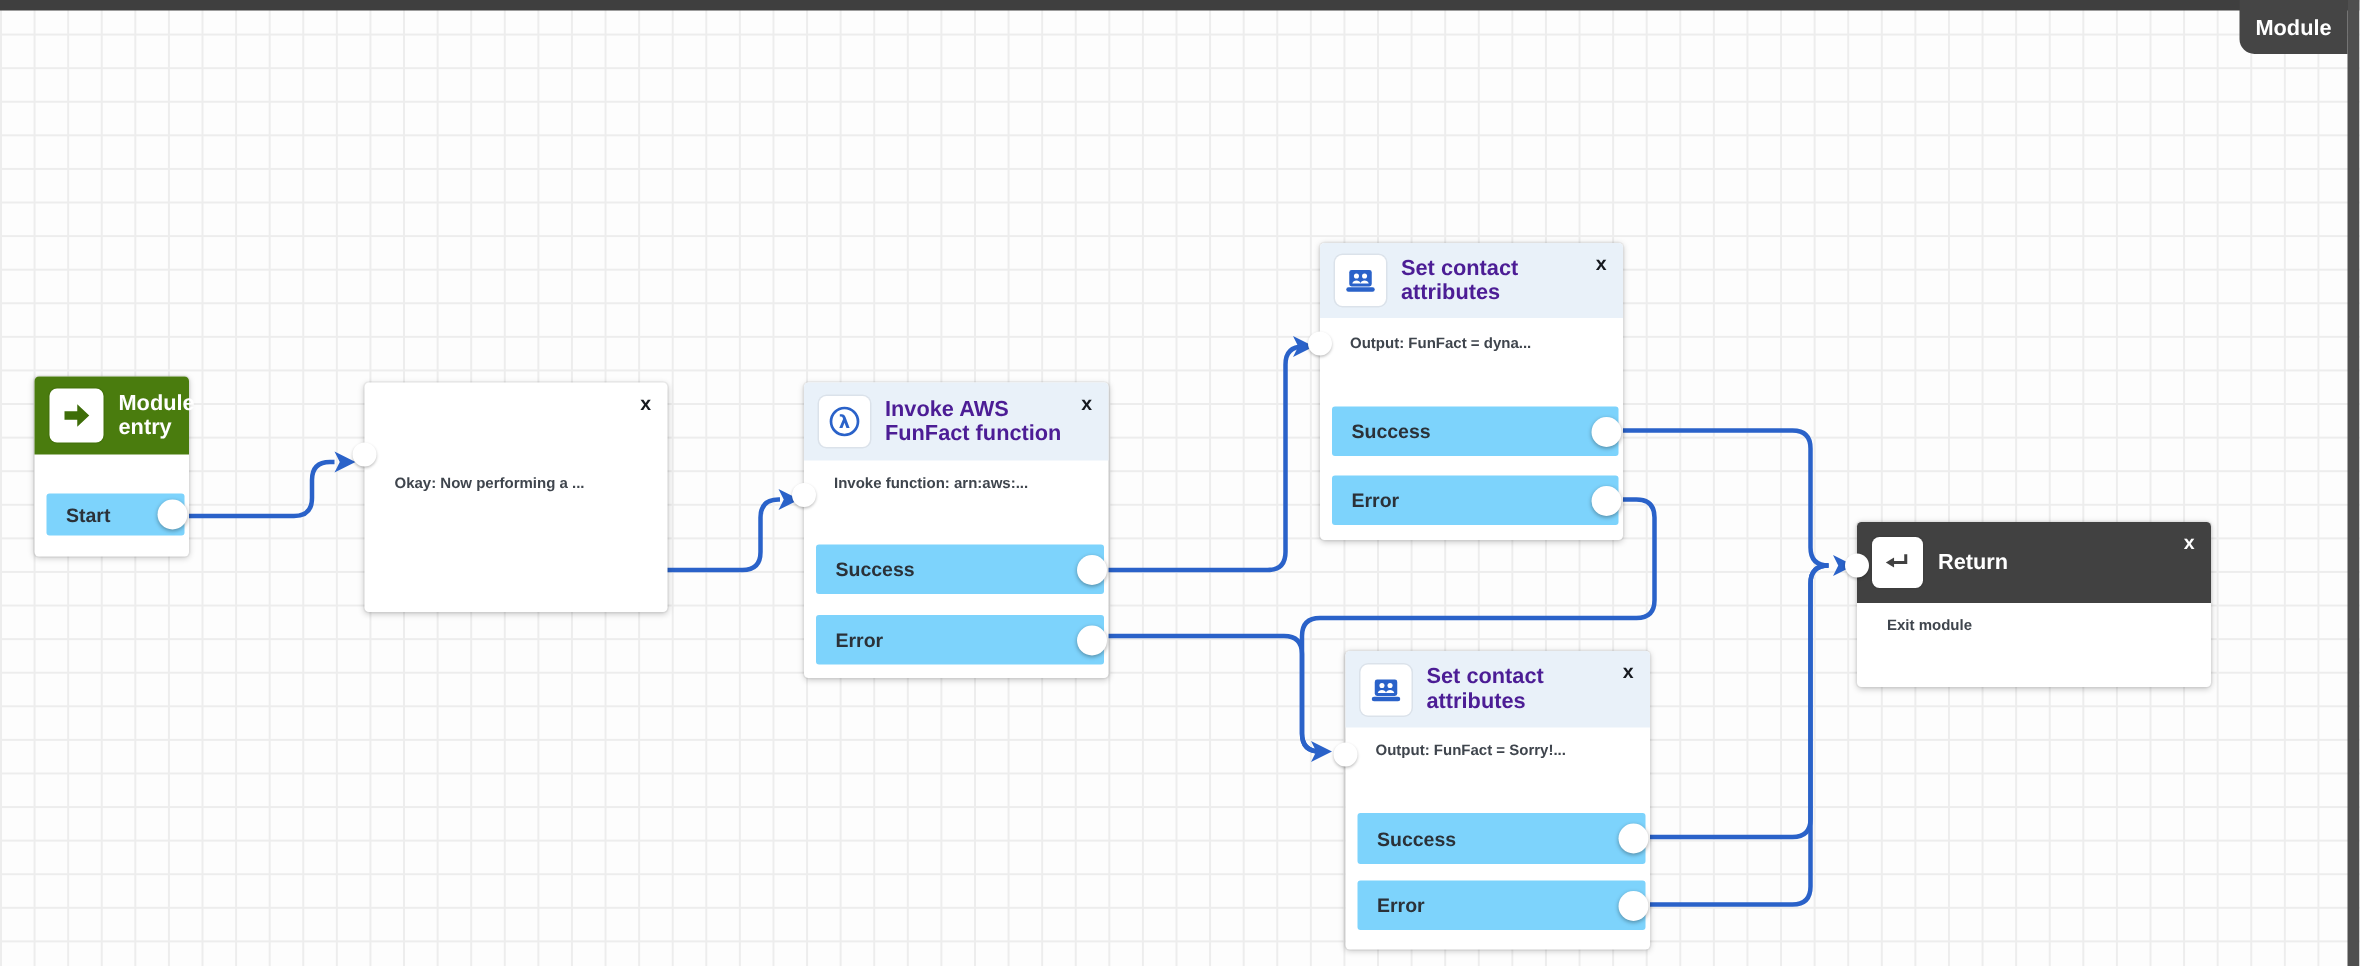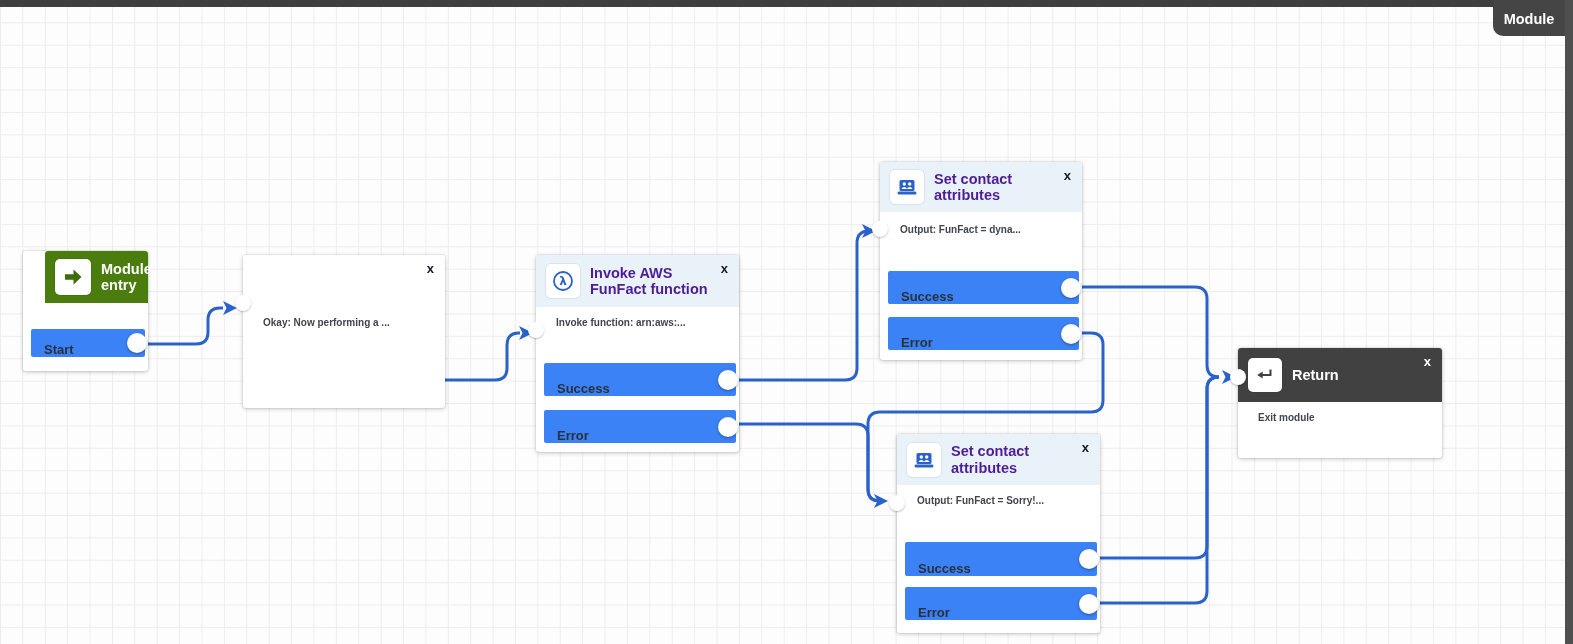--- a/index.html
+++ b/index.html
@@ -42,22 +42,22 @@
   .close-x{
     position:absolute; top:7px; right:11px; font-weight:bold; font-size:13px; color:#16191f;
     line-height:1; cursor:pointer;
   }
   .close-x.light{color:#fff;}
   .summary{
     position:absolute; left:20px; right:12px; font-weight:bold; font-size:10px; color:#3f454d;
     white-space:nowrap; overflow:hidden;
   }
   .row{
-    position:absolute; left:8px; right:3px; height:33px; background:#3b82f6; border-radius:2px;
-    display:flex; align-items:flex-end;
+    position:absolute; left:8px; right:3px; height:33px; background:#7dd3fc; border-radius:2px;
+    display:flex; align-items:center;
   }
   .row .lbl{padding-left:13px; font-weight:bold; font-size:13px; color:#2b3138;}
   .port-out{
     position:absolute; right:-2px; top:50%; margin-top:-10px; width:20px; height:20px;
     background:#fff; border-radius:50%; box-shadow:0 1px 3px rgba(0,0,0,0.35);
   }
   .port-in{
     position:absolute; left:-8px; width:16px; height:16px; background:#fff; border-radius:50%;
     box-shadow:0 1px 2px rgba(0,0,0,0.25);
   }
@@ -80,21 +80,21 @@
     <path class="wire" d="M 737 424 H 856 Q 868 424 868 436 V 489 Q 868 501 880 501"></path>
     <path class="wire" d="M 1080 333 H 1091 Q 1103 333 1103 345 V 400 Q 1103 412 1091 412 H 880 Q 868 412 868 424 V 489 Q 868 501 880 501"></path>
     <path class="head" d="M 888 501 l -14 -7 l 3.5 7 l -3.5 7 z"></path>
 
     <path class="wire" d="M 1080 287 H 1195 Q 1207 287 1207 299 V 365 Q 1207 377 1219 377"></path>
     <path class="wire" d="M 1097 558 H 1195 Q 1207 558 1207 546 V 389 Q 1207 377 1219 377"></path>
     <path class="wire" d="M 1097 603 H 1195 Q 1207 603 1207 591 V 389 Q 1207 377 1219 377"></path>
     <path class="head" d="M 1236 377 l -14 -7 l 3.5 7 l -3.5 7 z"></path>
   </svg>
 
-  <div class="node" style="left:23px; top:251px; width:103px; height:120px;padding-left:22px;">
+  <div class="node" style="left:23px; top:251px; width:103px; height:120px;">
     <div class="hdr green" style="height:52px;">
       <span class="icon-sq" style="width:36px;height:36px;">
         <svg width="24" height="24" viewBox="0 0 24 24">
             <polygon points="4,9.2 12.5,9.2 12.5,4.5 20.5,12 12.5,19.5 12.5,14.8 4,14.8" fill="#3e6d08"></polygon>
           </svg>
       </span>
       <div class="title">Module entry</div>
     </div>
     <div class="row" style="top:78px; height:28px;">
       <span class="lbl">Start</span>
@@ -178,21 +178,21 @@
     <div class="row" style="top:108px; height:34px;">
       <span class="lbl">Success</span>
       <span class="port-out"></span>
     </div>
     <div class="row" style="top:153px;">
       <span class="lbl">Error</span>
       <span class="port-out"></span>
     </div>
   </div>
 
-  <div class="node" style="left:1238px; top:348px; width:204px; height:110px;">
+  <div class="node" style="left:1238px; top:348px; width:236px; height:110px;">
     <div class="hdr dark" style="height:54px;">
       <span class="icon-sq">
         <svg width="22" height="22" viewBox="0 0 24 24">
           <path d="M18 6 v6 H8" stroke="#414141" stroke-width="2.2" fill="none"></path>
           <polygon points="9.5,8.3 3.5,12 9.5,15.7" fill="#414141"></polygon>
         </svg>
       </span>
       <div class="title">Return</div>
     </div>
     <span class="close-x light">x</span>

